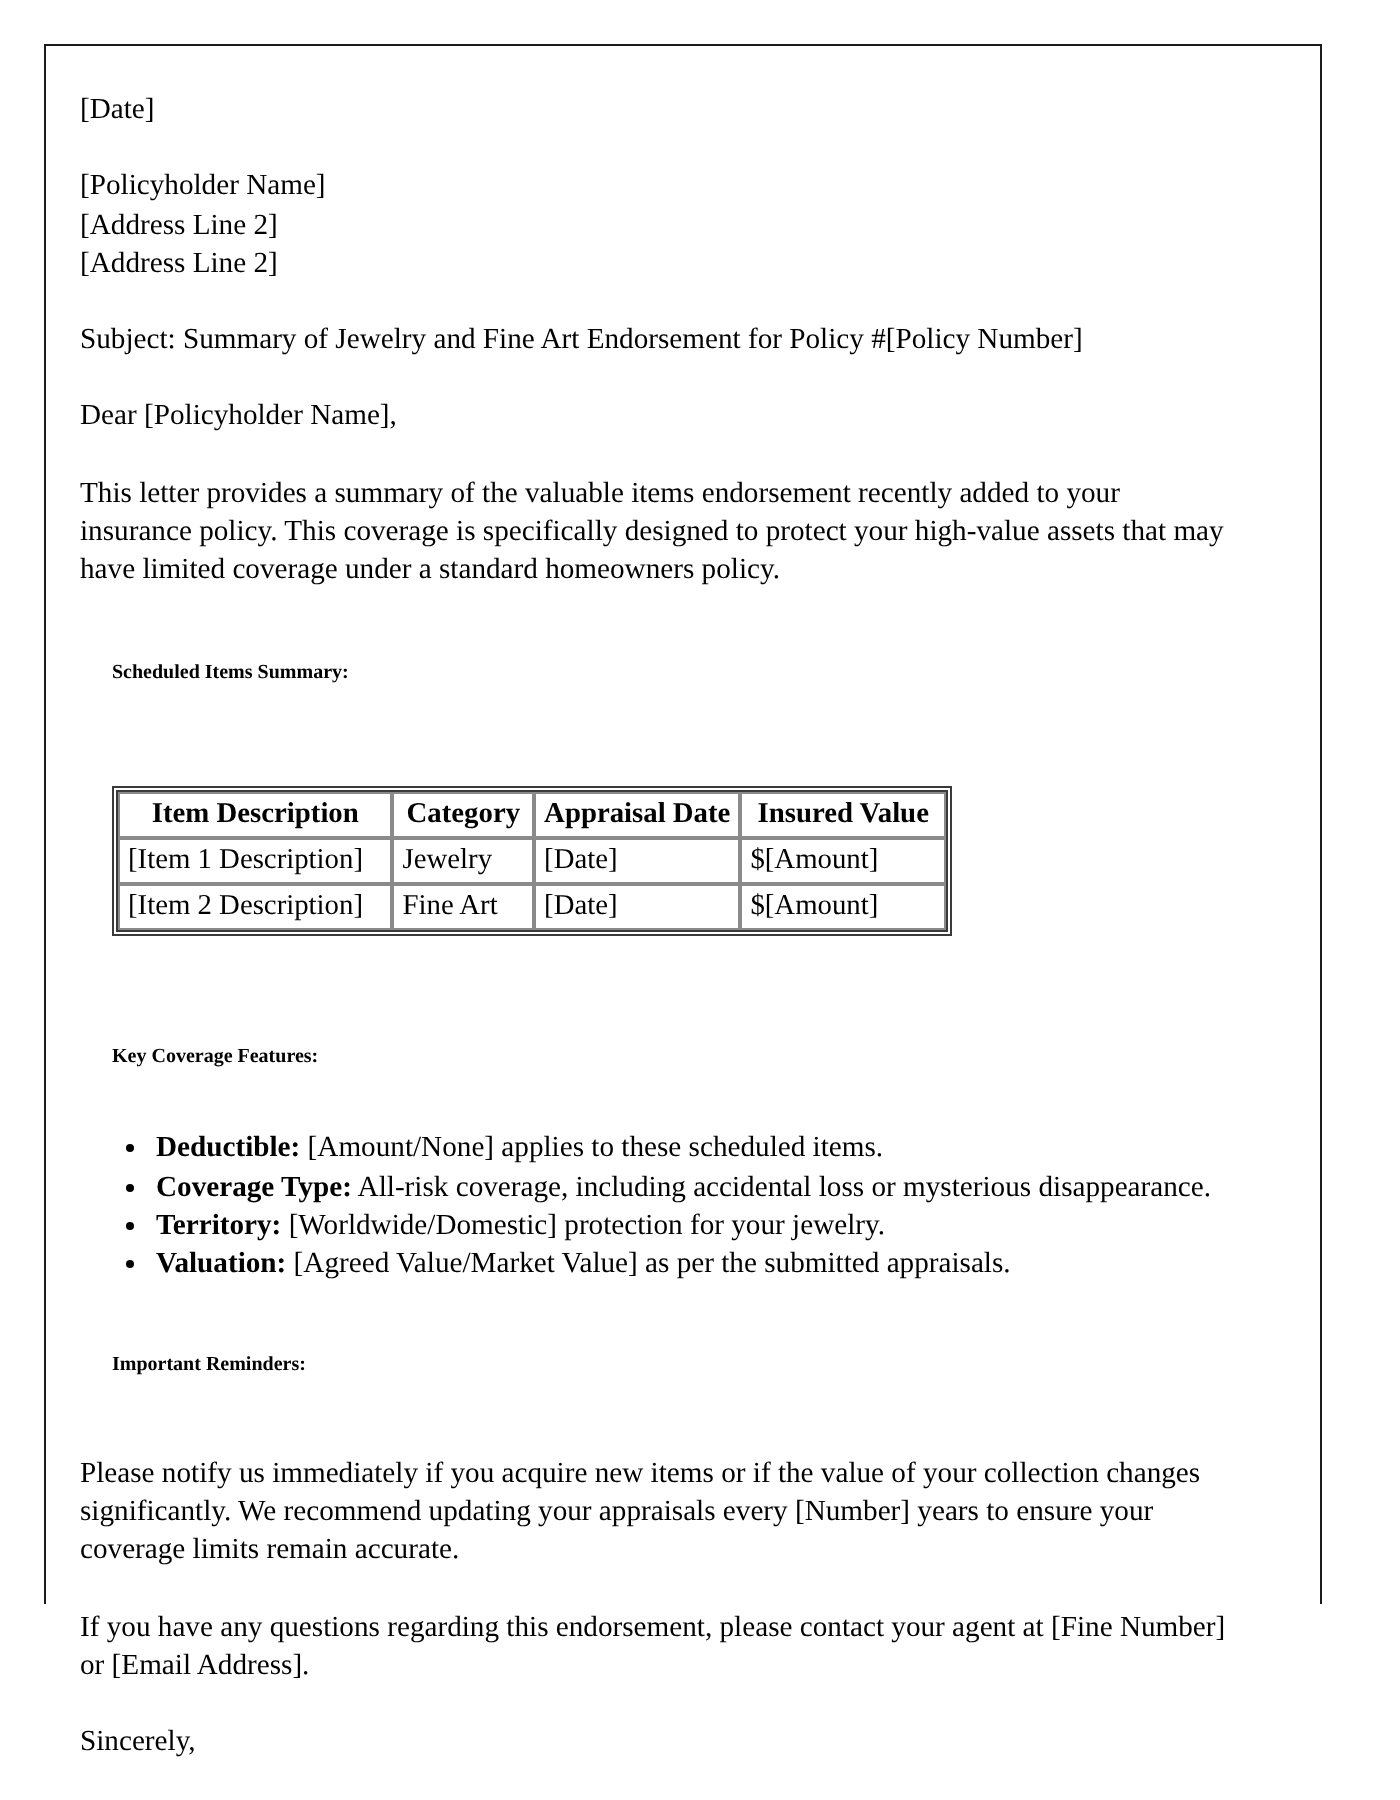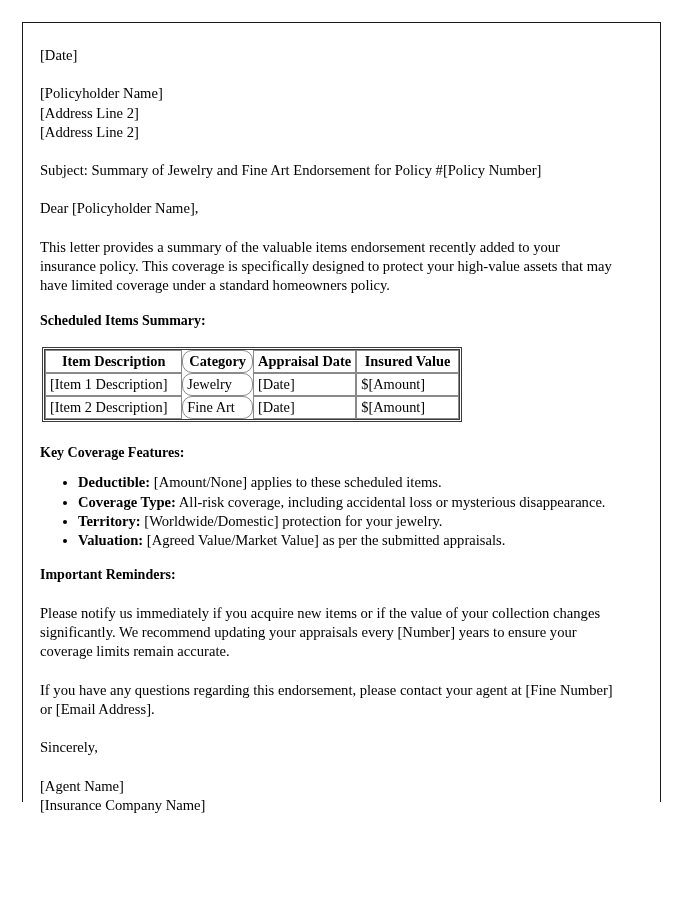--- a/index.html
+++ b/index.html
@@ -44,50 +44,50 @@
     text-align: left;
   }
 
   .gap-lg { height: 19px; }
   .gap-md { height: 15px; }
   .gap-sm { height: 11px; }
 
   .addr-line { font-size: 14.6px; line-height: 19.3px; }
 
   h2.heading {
-    margin: 0;
-    font-size: 14px;
+    margin: 16px;
+    font-size: 10px;
     line-height: 19.3px;
     font-weight: bold;
   }
 
   
   table.sched {
     border-collapse: separate;
     border-spacing: 0;
     border: 3px double #3a3a3a;
-    margin: 2px;
+    margin: 16px;
     width: 420px;
     background: #ffffff;
   }
   table.sched td, table.sched th {
     border: 1px solid #8a8a8a;
     padding: 1px 4px 2px 4px;
     font-size: 14.4px;
     line-height: 18px;
     font-weight: normal;
     text-align: left;
     white-space: nowrap;
   }
   table.sched th {
     font-weight: bold;
     text-align: center;
   }
   .col-desc  { width: 140px; }
-  .col-cat   { width: 66px; border-radius: 10px; }
+  .col-cat   { width: 66px; }
   .col-date  { width: 92px; }
   .col-value { width: 102px; }
 
   
   ul.features {
     margin: 0;
     padding: 0 0 0 38px;
     list-style-type: disc;
   }
   ul.features li {

